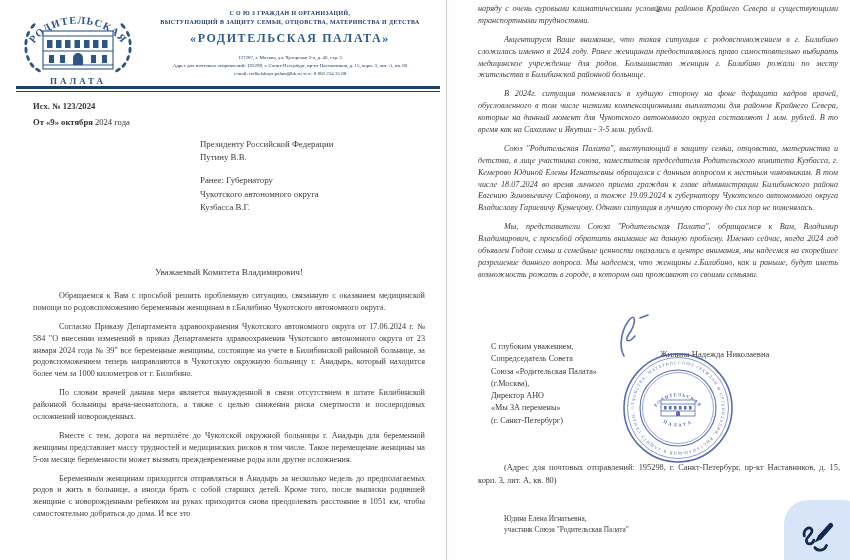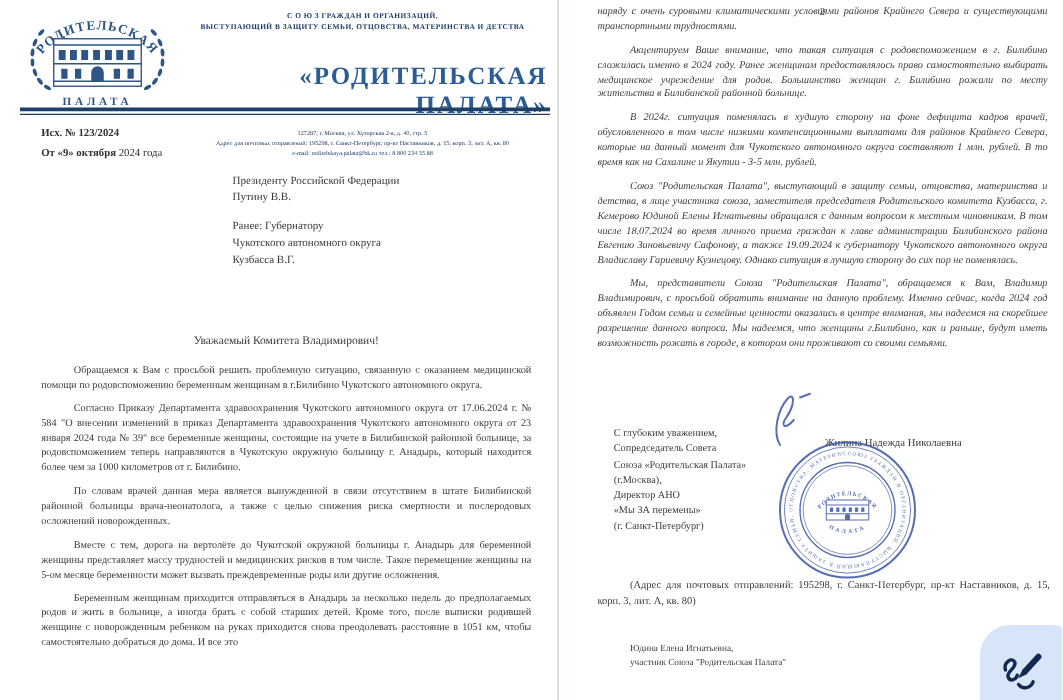--- a/index.html
+++ b/index.html
@@ -6,27 +6,27 @@
   .canvas{position:relative;width:850px;height:560px;background:#fdfdfd;overflow:hidden;
           font-family:"Liberation Serif", serif;color:#3c3c3c;}
   .page{position:absolute;top:0;height:560px;background:#ffffff;}
   .page-left{left:0;width:446px;border-right:1px solid #c9c9c9;}
   .page-right{left:456px;width:394px;}
 
   
   .logo{position:absolute;left:16px;top:3px;width:124px;height:86px;}
   .lh-text{position:absolute;left:142px;top:9px;width:296px;text-align:center;}
   .lh-union{font-size:5.9px;line-height:1.55;color:#1d3a63;letter-spacing:.4px;font-weight:600;}
-  .lh-title{margin-top:23px;font-size:20px;font-weight:700;color:#2c5c94;letter-spacing:1.6px;text-align:right;}
+  .lh-title{margin-top:4px;font-size:12px;font-weight:700;color:#2c5c94;letter-spacing:1.6px;}
   .lh-addr{margin-top:8px;font-size:5px;line-height:1.6;color:#1d3a63;}
   .rule-thick{position:absolute;left:16px;top:86px;width:424px;height:3px;background:#1e3f66;}
   .rule-thin{position:absolute;left:16px;top:90.5px;width:424px;height:1px;background:#1e3f66;}
 
   .ref{position:absolute;left:33px;top:98px;font-size:8.6px;font-weight:700;color:#333;line-height:1.9;}
-  .addr-block{position:absolute;left:186px;top:138px;}
+  .addr-block{position:absolute;left:200px;top:138px;}
   .addr-group{margin-bottom:10px;}
   .addr-group div{font-size:8.8px;line-height:1.5;color:#3b3b3b;}
 
   .salutation{position:absolute;left:33px;top:267px;width:392px;text-align:center;font-size:9.2px;color:#3b3b3b;}
 
   .paras p{margin:0 0 7px;text-align:justify;text-indent:26px;font-size:8.2px;line-height:1.45;color:#3c3c3c;}
   .paras-p1{position:absolute;left:33px;top:290px;width:392px;}
   .paras-p2{position:absolute;left:22px;top:3px;width:360px;font-style:italic;}
   .paras-p2 p:first-child{text-indent:0;}
 

